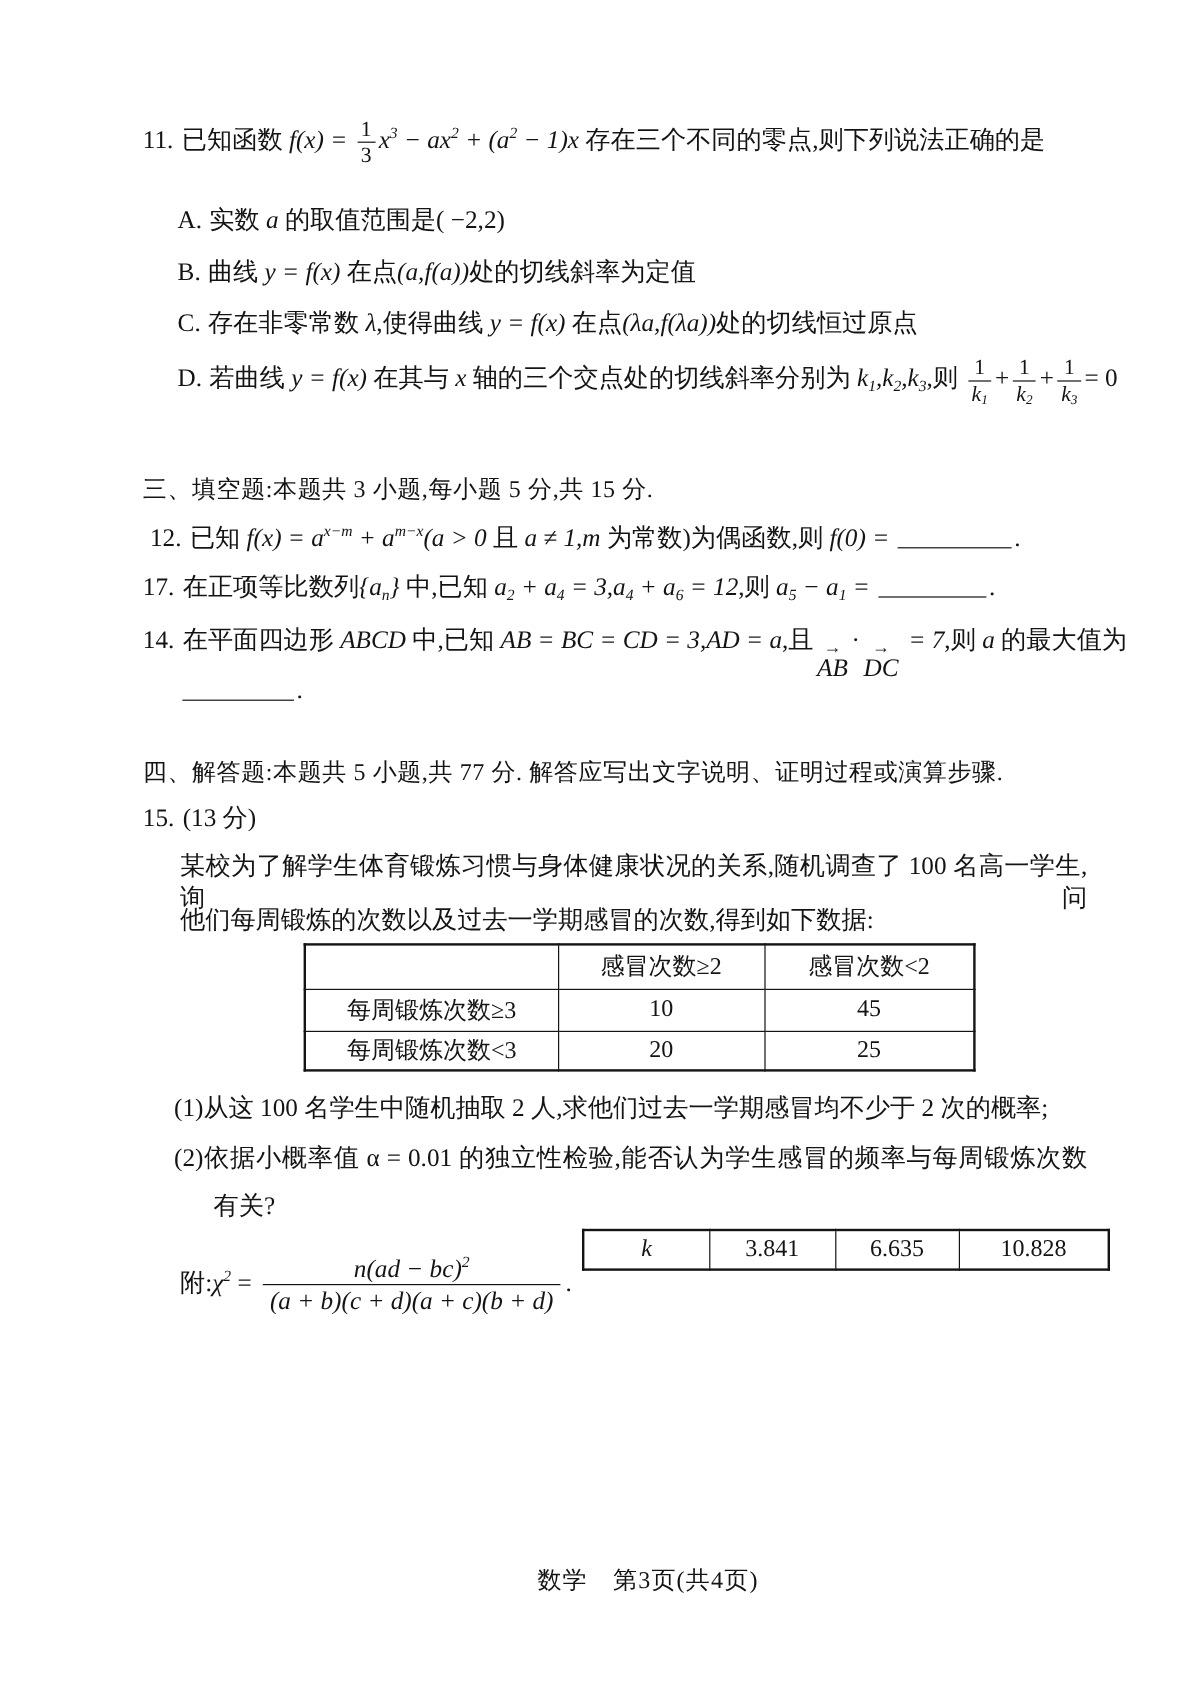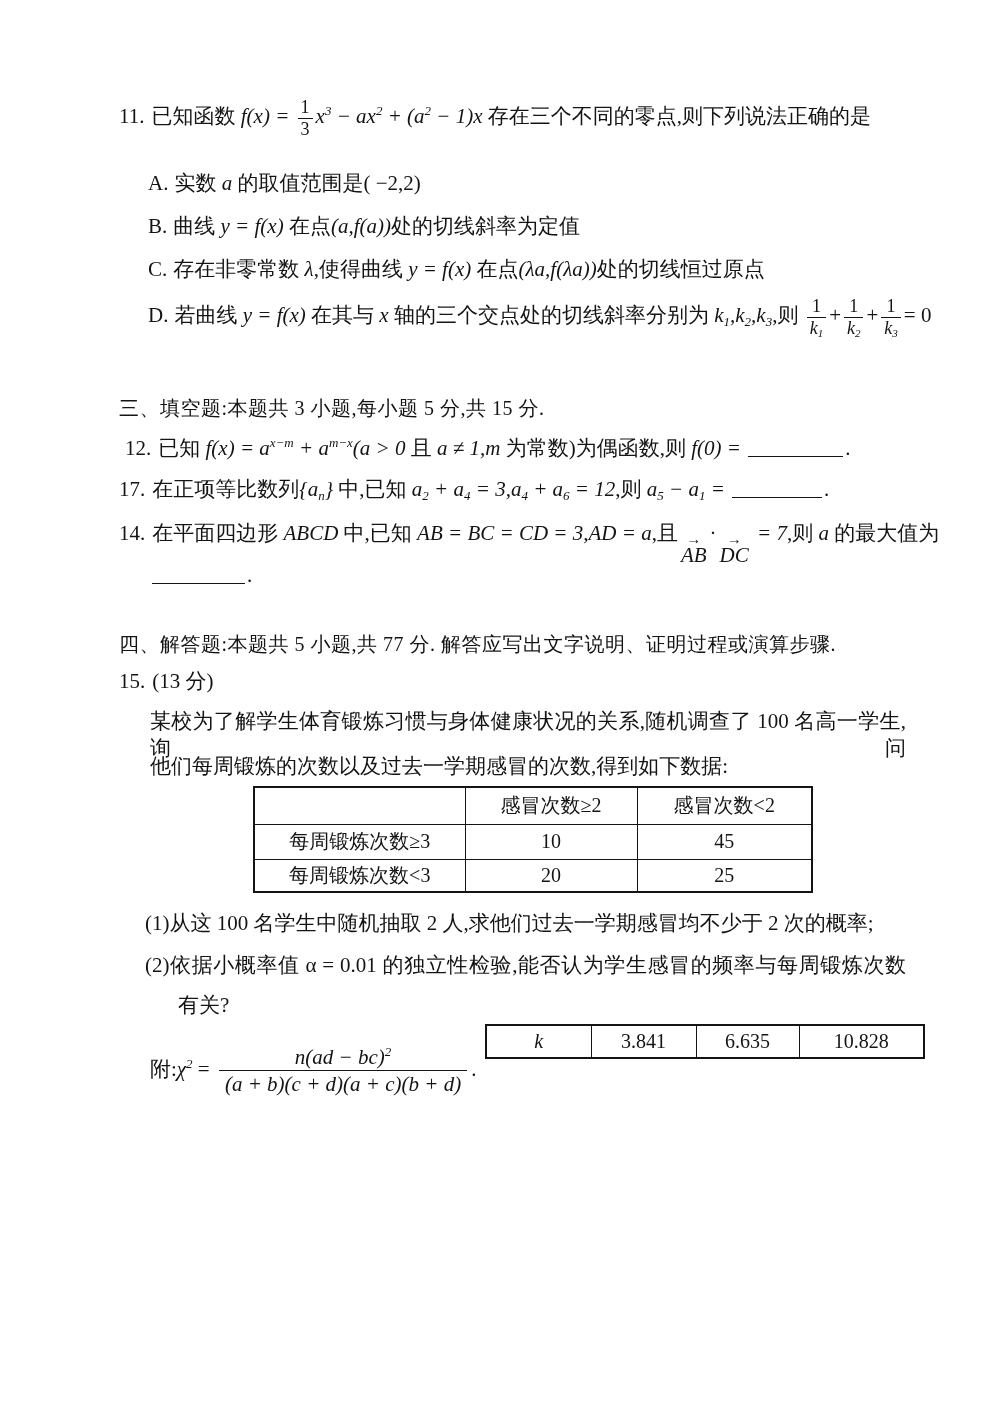--- a/index.html
+++ b/index.html
@@ -169,14 +169,15 @@
     <tbody>
       <tr style="height:33px">
         <td class="m">k</td>
         <td>3.841</td>
         <td>6.635</td>
         <td>10.828</td>
       </tr>
     </tbody>
   </table>
 
+  <div class="footer" style="left:88px; top:1303px; width:904px; text-align:center;">数学　第3页(共4页)</div>
 
 </div>
 
 </body></html>

